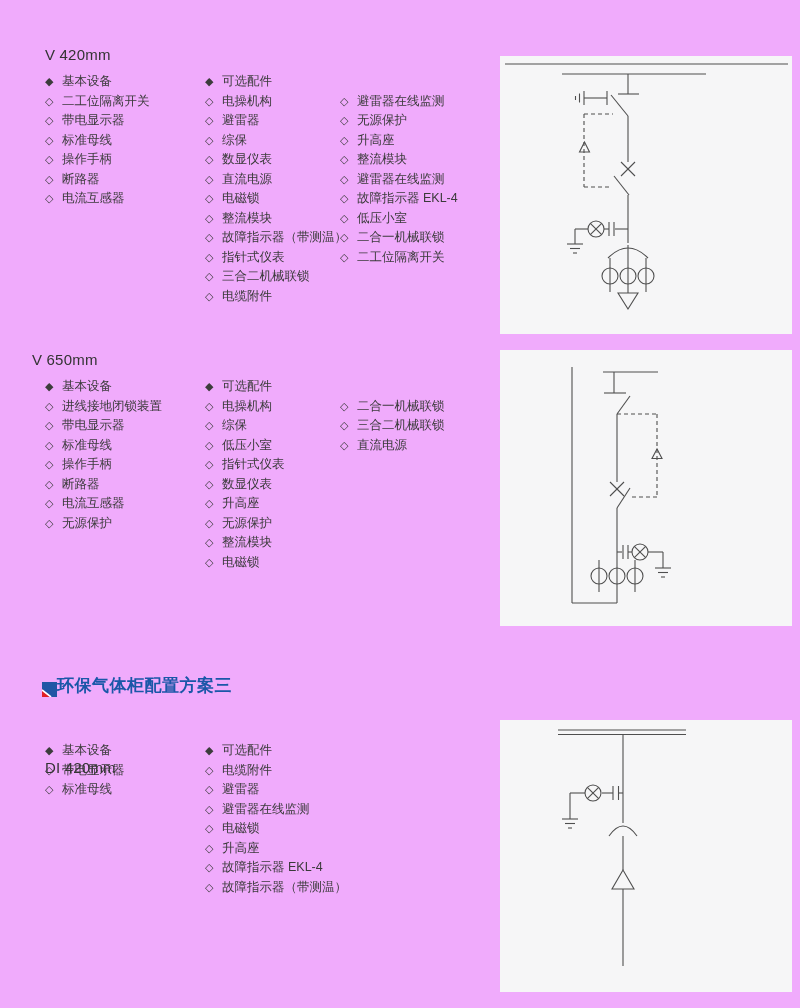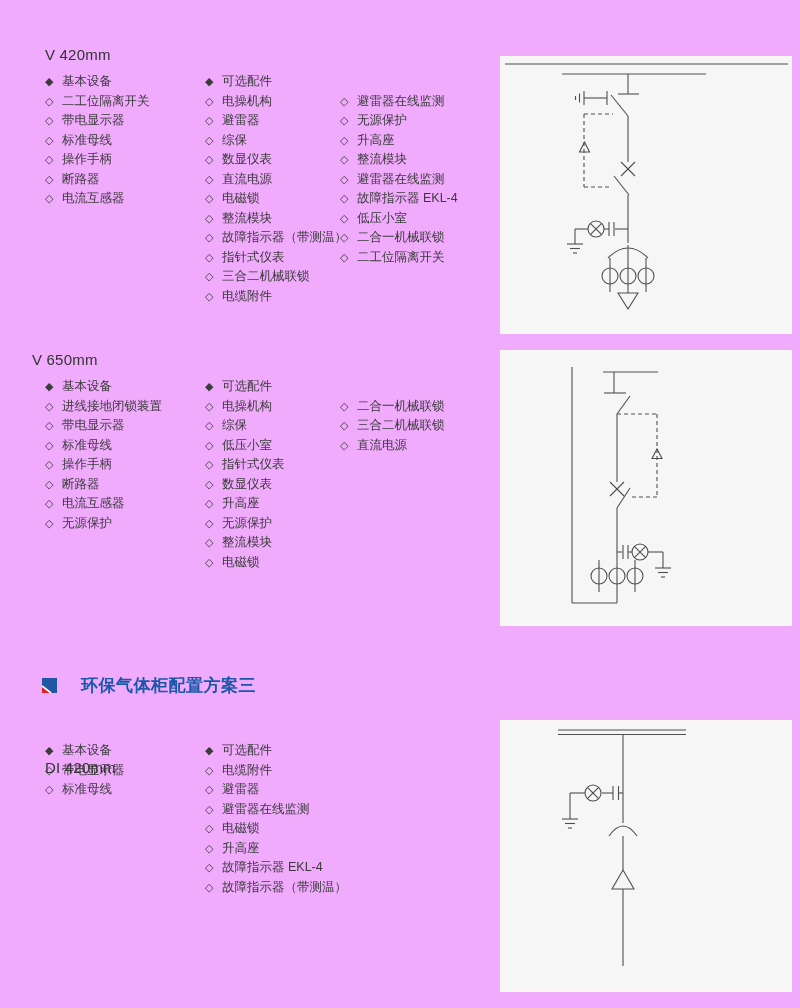--- a/index.html
+++ b/index.html
@@ -2,21 +2,21 @@
 <html><head>
 <meta charset="utf-8">
 <style>
   html,body{margin:0;padding:0;background:#fff;}
   .page{position:relative;width:800px;height:1008px;background:#f0abfc;overflow:hidden;
         font-family:"Liberation Sans","DejaVu Sans",sans-serif;color:#3a3a3a;padding-left:8px;}
   .sec-title{position:absolute;font-size:15px;color:#333;font-weight:500;letter-spacing:.2px;}
   .col{position:absolute;list-style:none;margin:0;padding:0;}
   .col li{height:19.5px;display:flex;align-items:center;font-size:12.5px;color:#3a3a3a;white-space:nowrap;}
   .col .bullet{width:17px;font-size:11px;color:#3c3c3c;}
-  .scheme-heading{position:absolute;left:42px;top:674px;display:flex;align-items:center;gap:24px;}
+  .scheme-heading{position:absolute;left:42px;top:674px;display:flex;align-items:flex-end;gap:0;}
   .scheme-heading .txt{font-size:17px;font-weight:bold;color:#1a57a8;letter-spacing:.5px;}
   .panel{position:absolute;left:500px;width:292px;background:#f6f6f7;}
   .panel svg{display:block;}
 </style>
 </head>
 <body>
 
 <div class="page">
 
   <div class="sec-title" style="left:45px;top:46px;">V 420mm</div>

